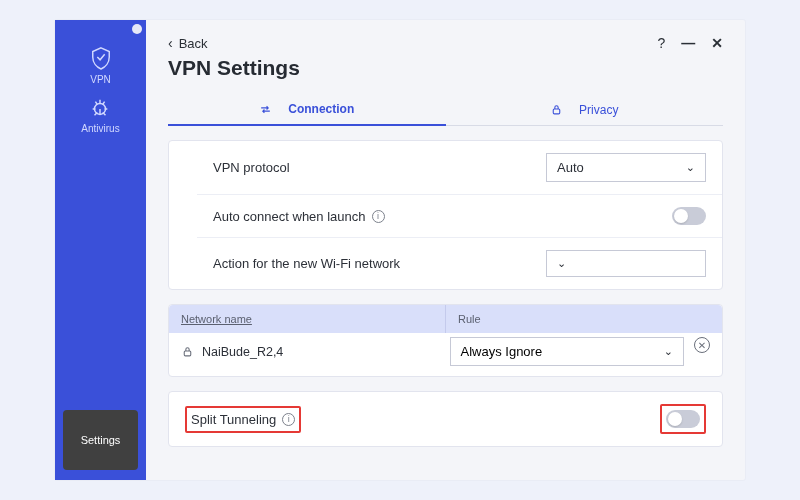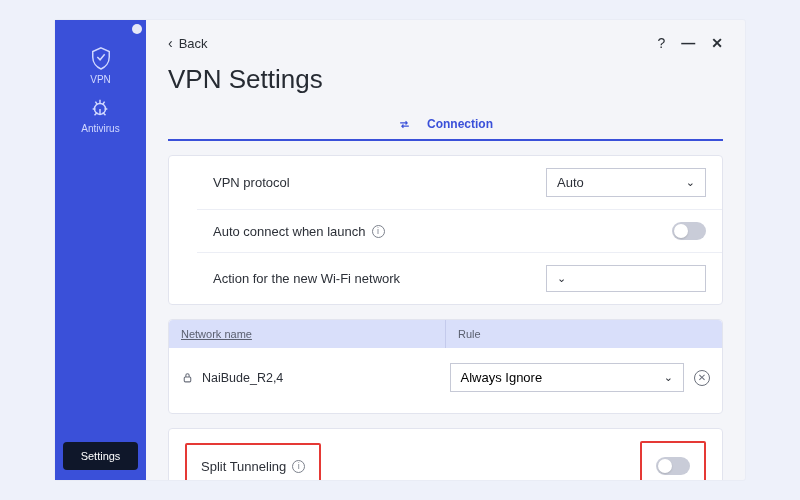--- a/index.html
+++ b/index.html
@@ -2,53 +2,53 @@
 <html><head>
 <meta charset="utf-8">
 <style>
   * { box-sizing: border-box; margin: 0; padding: 0; font-family: -apple-system, BlinkMacSystemFont, "Segoe UI", Arial, sans-serif; }
   body { background: #eef1fa; width: 800px; height: 500px; overflow: hidden; display: flex; align-items: center; justify-content: center; }
   .app-window { width: 690px; height: 460px; background: #f4f5f9; display: flex; position: relative; border-radius:2px; box-shadow:0 0 0 1px rgba(0,0,0,0.02); }
   .sidebar { width: 91px; background: #3a50d9; display: flex; flex-direction: column; align-items: center; padding-top: 14px; position: relative; }
   .sidebar-dot { position:absolute; top:4px; right:4px; width:10px; height:10px; border-radius:50%; background:#e6e9f7; }
   .side-item { display:flex; flex-direction:column; align-items:center; color:#d2d9ff; font-size:10px; margin-top:12px; cursor:pointer; gap:4px; }
   .side-item svg { stroke:#d2d9ff; }
-  .side-settings { position:absolute; bottom:10px; left:8px; right:8px; background:#0f172a; color:#fff; font-size:11px; text-align:center; padding:8px 0; border-radius:4px; cursor:pointer; }
+  .side-settings { position:absolute; bottom:10px; left:8px; right:8px; background:#404040; color:#fff; font-size:11px; text-align:center; padding:24px 0; border-radius:4px; cursor:pointer; }
   .main { flex:1; padding: 10px 22px 10px 22px; overflow:auto; }
   .topbar { display:flex; align-items:center; justify-content:space-between; height:26px; }
   .back { display:flex; align-items:center; gap:6px; color:#2a2f36; font-size:13px; cursor:pointer; }
   .back .chev { font-size:14px; }
   .win-icons { display:flex; align-items:center; gap:16px; color:#2a2f36; }
   .win-icons span { cursor:pointer; font-size:14px; line-height:1; }
-  .page-title { font-size:26px; font-weight:400; color:#262b33; margin-top:8px; }
+  .page-title { font-size:21px; font-weight:700; color:#262b33; }
   .tabs { display:flex; margin-top:14px; border-bottom:1px solid #d8dbe6; }
   .tab { flex:1; text-align:center; padding:8px 0; font-size:12px; color:#3a50d9; display:flex; align-items:center; justify-content:center; gap:16px; cursor:pointer; }
   .tab.active { border-bottom:2px solid #3a50d9; font-weight:600; margin-bottom:-1px; }
   .tab svg { width:13px; height:13px; }
   .card { background:#fff; border:1px solid #e2e4ee; border-radius:4px; margin-top:14px;padding-left:28px; }
   .row { display:flex; align-items:center; justify-content:space-between; padding:12px 16px; border-bottom:1px solid #eceef5; font-size:13px; color:#2c3038; }
   .row:last-child { border-bottom:none; }
   .row-label { display:flex; align-items:center; gap:6px; }
   .info-ic { width:13px; height:13px; border:1px solid #7c818c; border-radius:50%; display:inline-flex; align-items:center; justify-content:center; font-size:9px; color:#7c818c; }
   .select { display:flex; align-items:center; justify-content:space-between; border:1px solid #c6c9d6; border-radius:0; padding:6px 10px; font-size:13px; min-width:160px; cursor:pointer; background:#fff; }
   .select .chev-d { font-size:11px; color:#2c3038; }
   .toggle { width:34px; height:18px; background:#c9ccd8; border-radius:10px; position:relative; cursor:pointer; }
   .toggle::after { content:""; position:absolute; width:14px; height:14px; background:#fff; border-radius:50%; top:2px; left:2px; box-shadow:0 1px 2px rgba(0,0,0,0.15); }
   .net-card { background:#fff; border:1px solid #e2e4ee; border-radius:4px; margin-top:14px; padding:0 0 6px 0; }
   .net-head { display:flex; background:#d9dffa; font-size:11px; color:#5b6070; border-radius:4px 4px 0 0; }
   .net-head > div { padding:8px 12px; }
   .col-name { flex:1;text-decoration:underline; }
   .col-rule { flex:1; border-left:1px solid #c4caec; }
-  .net-row { display:flex; align-items:center; padding:15px 12px; gap:8px; }
+  .net-row { display:flex; align-items:center; padding:4px 12px; gap:8px; }
   .net-row .name { flex:1; display:flex; align-items:center; gap:8px; font-size:12.5px; color:#2c3038; }
-  .net-row .rule-cell { flex:1; display:flex; align-items:center; gap:10px; }
+  .net-row .rule-cell { flex:1; display:flex; align-items:flex-start; gap:10px; }
   .net-row .select { flex:1; min-width:0; }
   .del { width:16px; height:16px; border:1.3px solid #6a6f7b; border-radius:50%; display:flex; align-items:center; justify-content:center; font-size:10px; color:#6a6f7b; cursor:pointer; }
   .split-card { background:#fff; border:1px solid #e2e4ee; border-radius:4px; margin-top:14px; }
-  .hl-box { border:2px solid #e53935; padding:14px; border-radius:2px; }
+  .hl-box { border:2px solid #e53935; padding:4px; border-radius:2px; }
 </style>
 </head>
 <body>
 
 <div class="app-window">
 
   <div class="sidebar">
     <span class="sidebar-dot"></span>
     <div class="side-item">
       <svg width="22" height="24" viewBox="0 0 24 26" fill="none" stroke-width="1.6">
@@ -83,20 +83,27 @@
     </div>
 
     <div class="page-title">VPN Settings</div>
 
     <div class="tabs">
       <div class="tab active">
         <svg viewBox="0 0 24 24" fill="none" stroke="#3a50d9" stroke-width="2">
             <path d="M4 9 H17 M14 6 L17 9 L14 12 M20 15 H7 M10 12 L7 15 L10 18"></path>
           </svg>
         <span>Connection</span>
+      </div>
+      <div class="tab">
+        <svg viewBox="0 0 24 24" fill="none" stroke="#3a50d9" stroke-width="2">
+            <rect x="6" y="11" width="12" height="9" rx="2"></rect>
+            <path d="M9 11 V8 a3 3 0 0 1 6 0 V11"></path>
+          </svg>
+        <span>Privacy</span>
       </div>
     </div>
 
     <div class="card">
       <div class="row">
         <span class="row-label">VPN protocol</span>
         <div class="select">
           <span>Auto</span>
           <span class="chev-d">⌄</span>
         </div>

